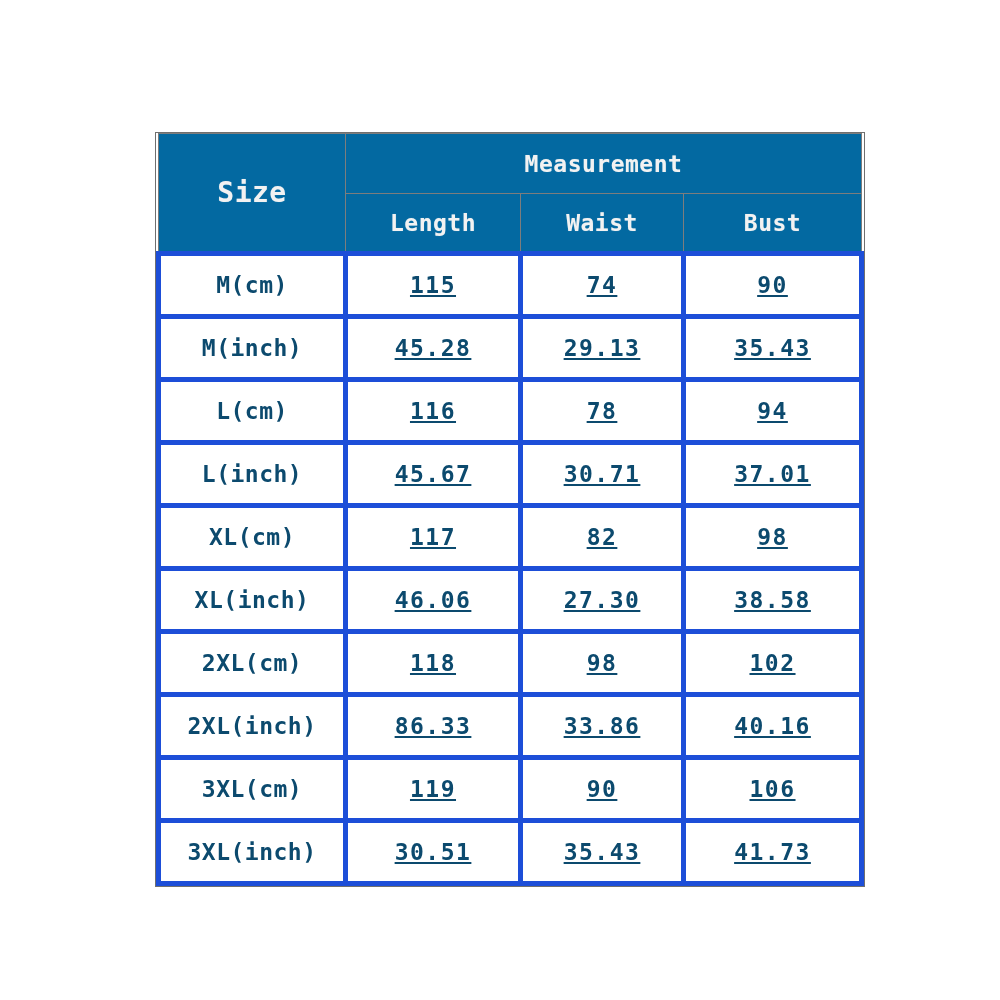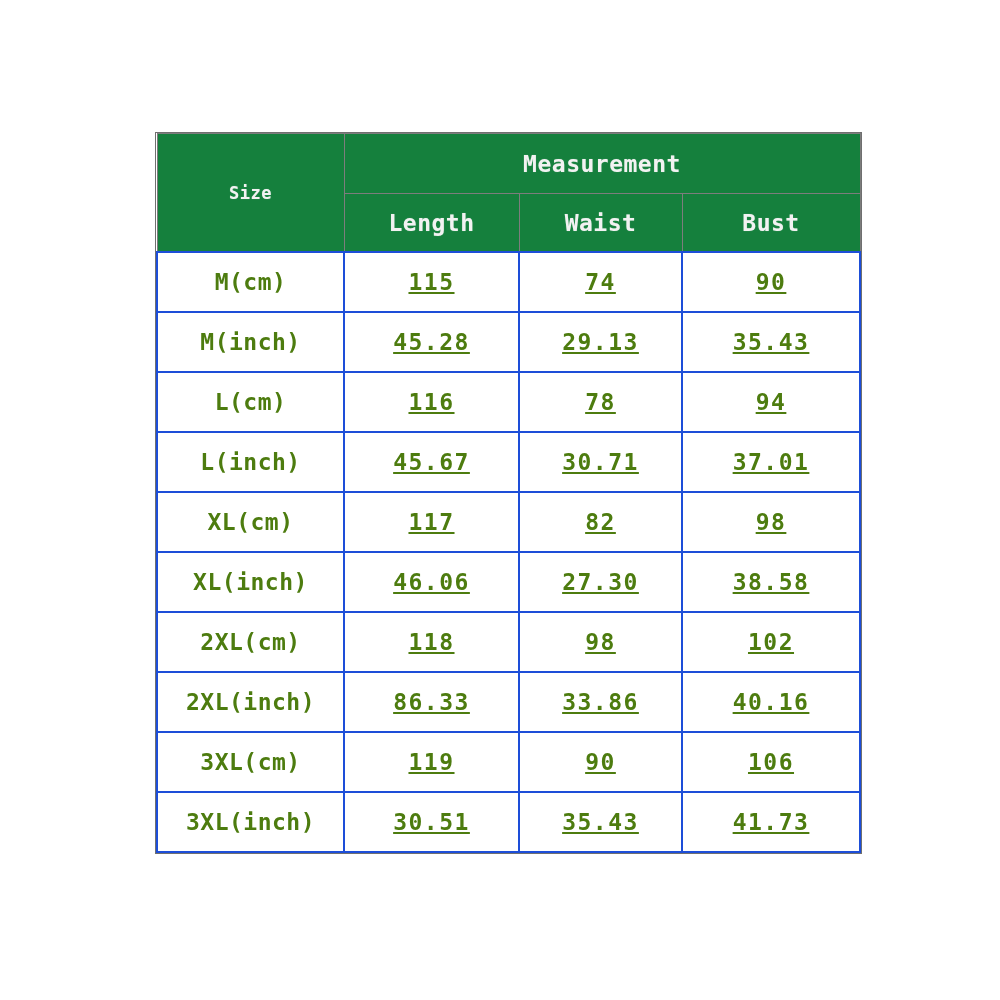--- a/index.html
+++ b/index.html
@@ -42,44 +42,44 @@
     padding: 0;
     margin: 0;
     text-align: center;
     vertical-align: middle;
     font-weight: 700;
     letter-spacing: 0.5px;
   }
 
   
   #size-chart thead th {
-    background: #15803d;
+    background: #0369a1;
     color: #f2f2f2;
     border: 1px solid #7d7d7d;
     font-size: 23px;
     text-shadow: 0 0 1px rgba(255,255,255,0.35);
   }
   #size-chart thead th.size-head {
-    font-size: 17px;
+    font-size: 28px;
     height: 116px;
   }
   #size-chart thead th.measurement-head {
     height: 59px;
     font-size: 23px;
   }
   #size-chart thead th.sub-head {
     height: 57px;
     font-size: 23px;
   }
 
   
   #size-chart tbody td {
     background: #ffffff;
-    color: #4d7c0f;
-    border: 2px solid #1d4ed8;
+    color: #0c4a6e;
+    border: 5px solid #1d4ed8;
     height: 58px;
     font-size: 23px;
   }
   #size-chart tbody td.size-cell {
     font-size: 23px;
   }
   #size-chart tbody td.val-cell {
     font-size: 23px;
     letter-spacing: 1.5px;
     text-decoration: underline;

